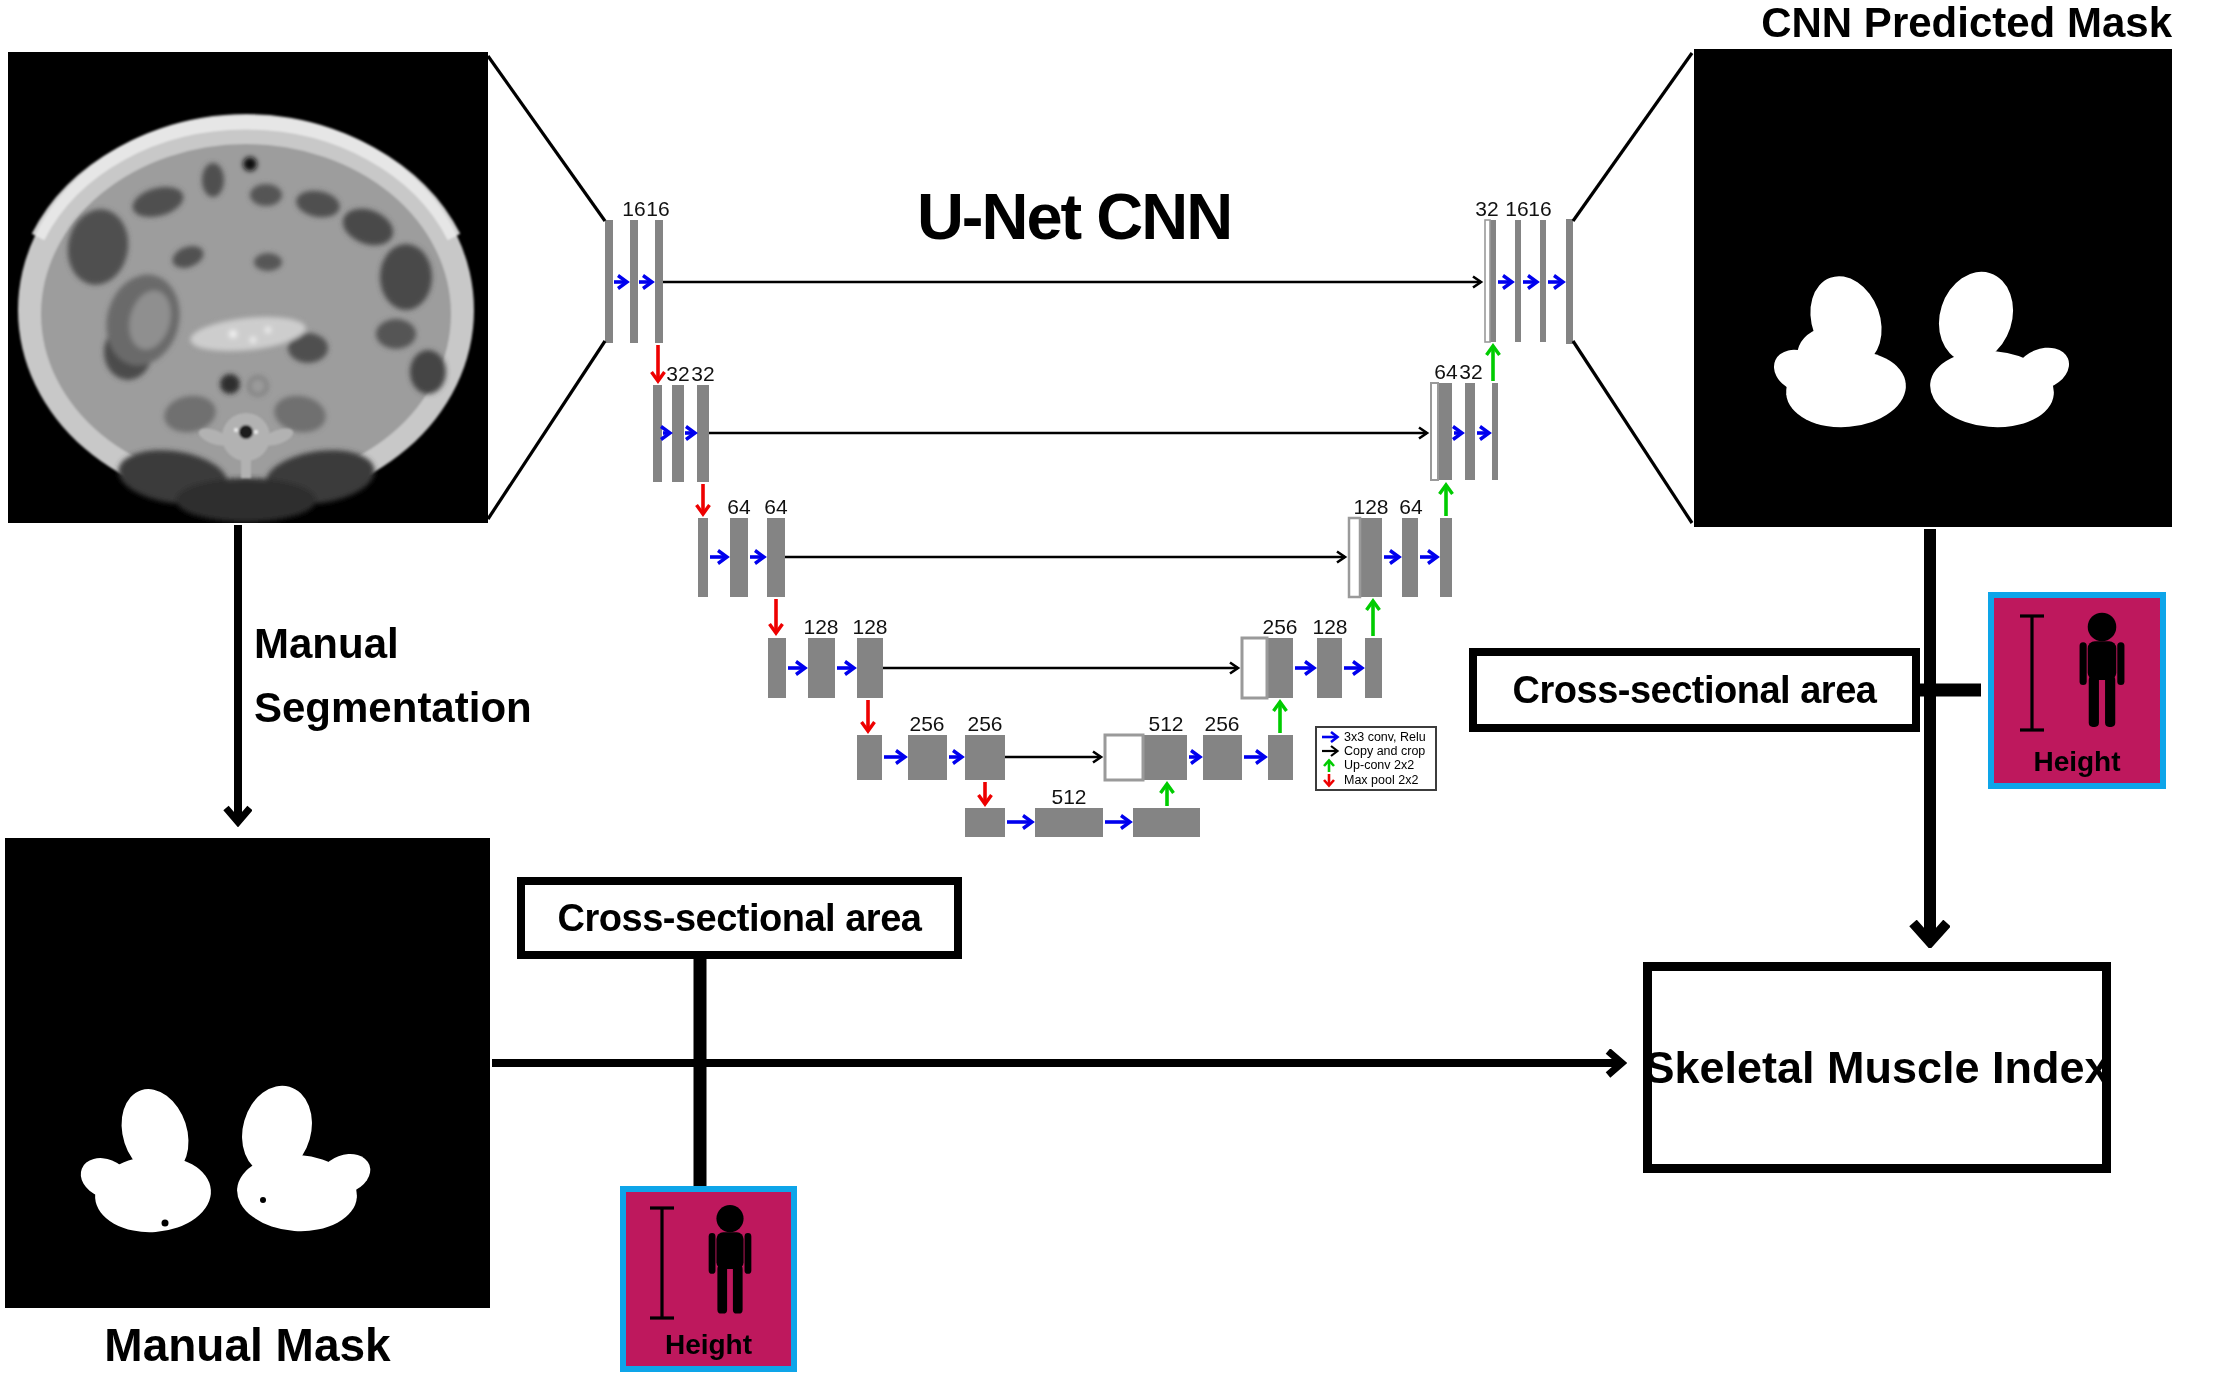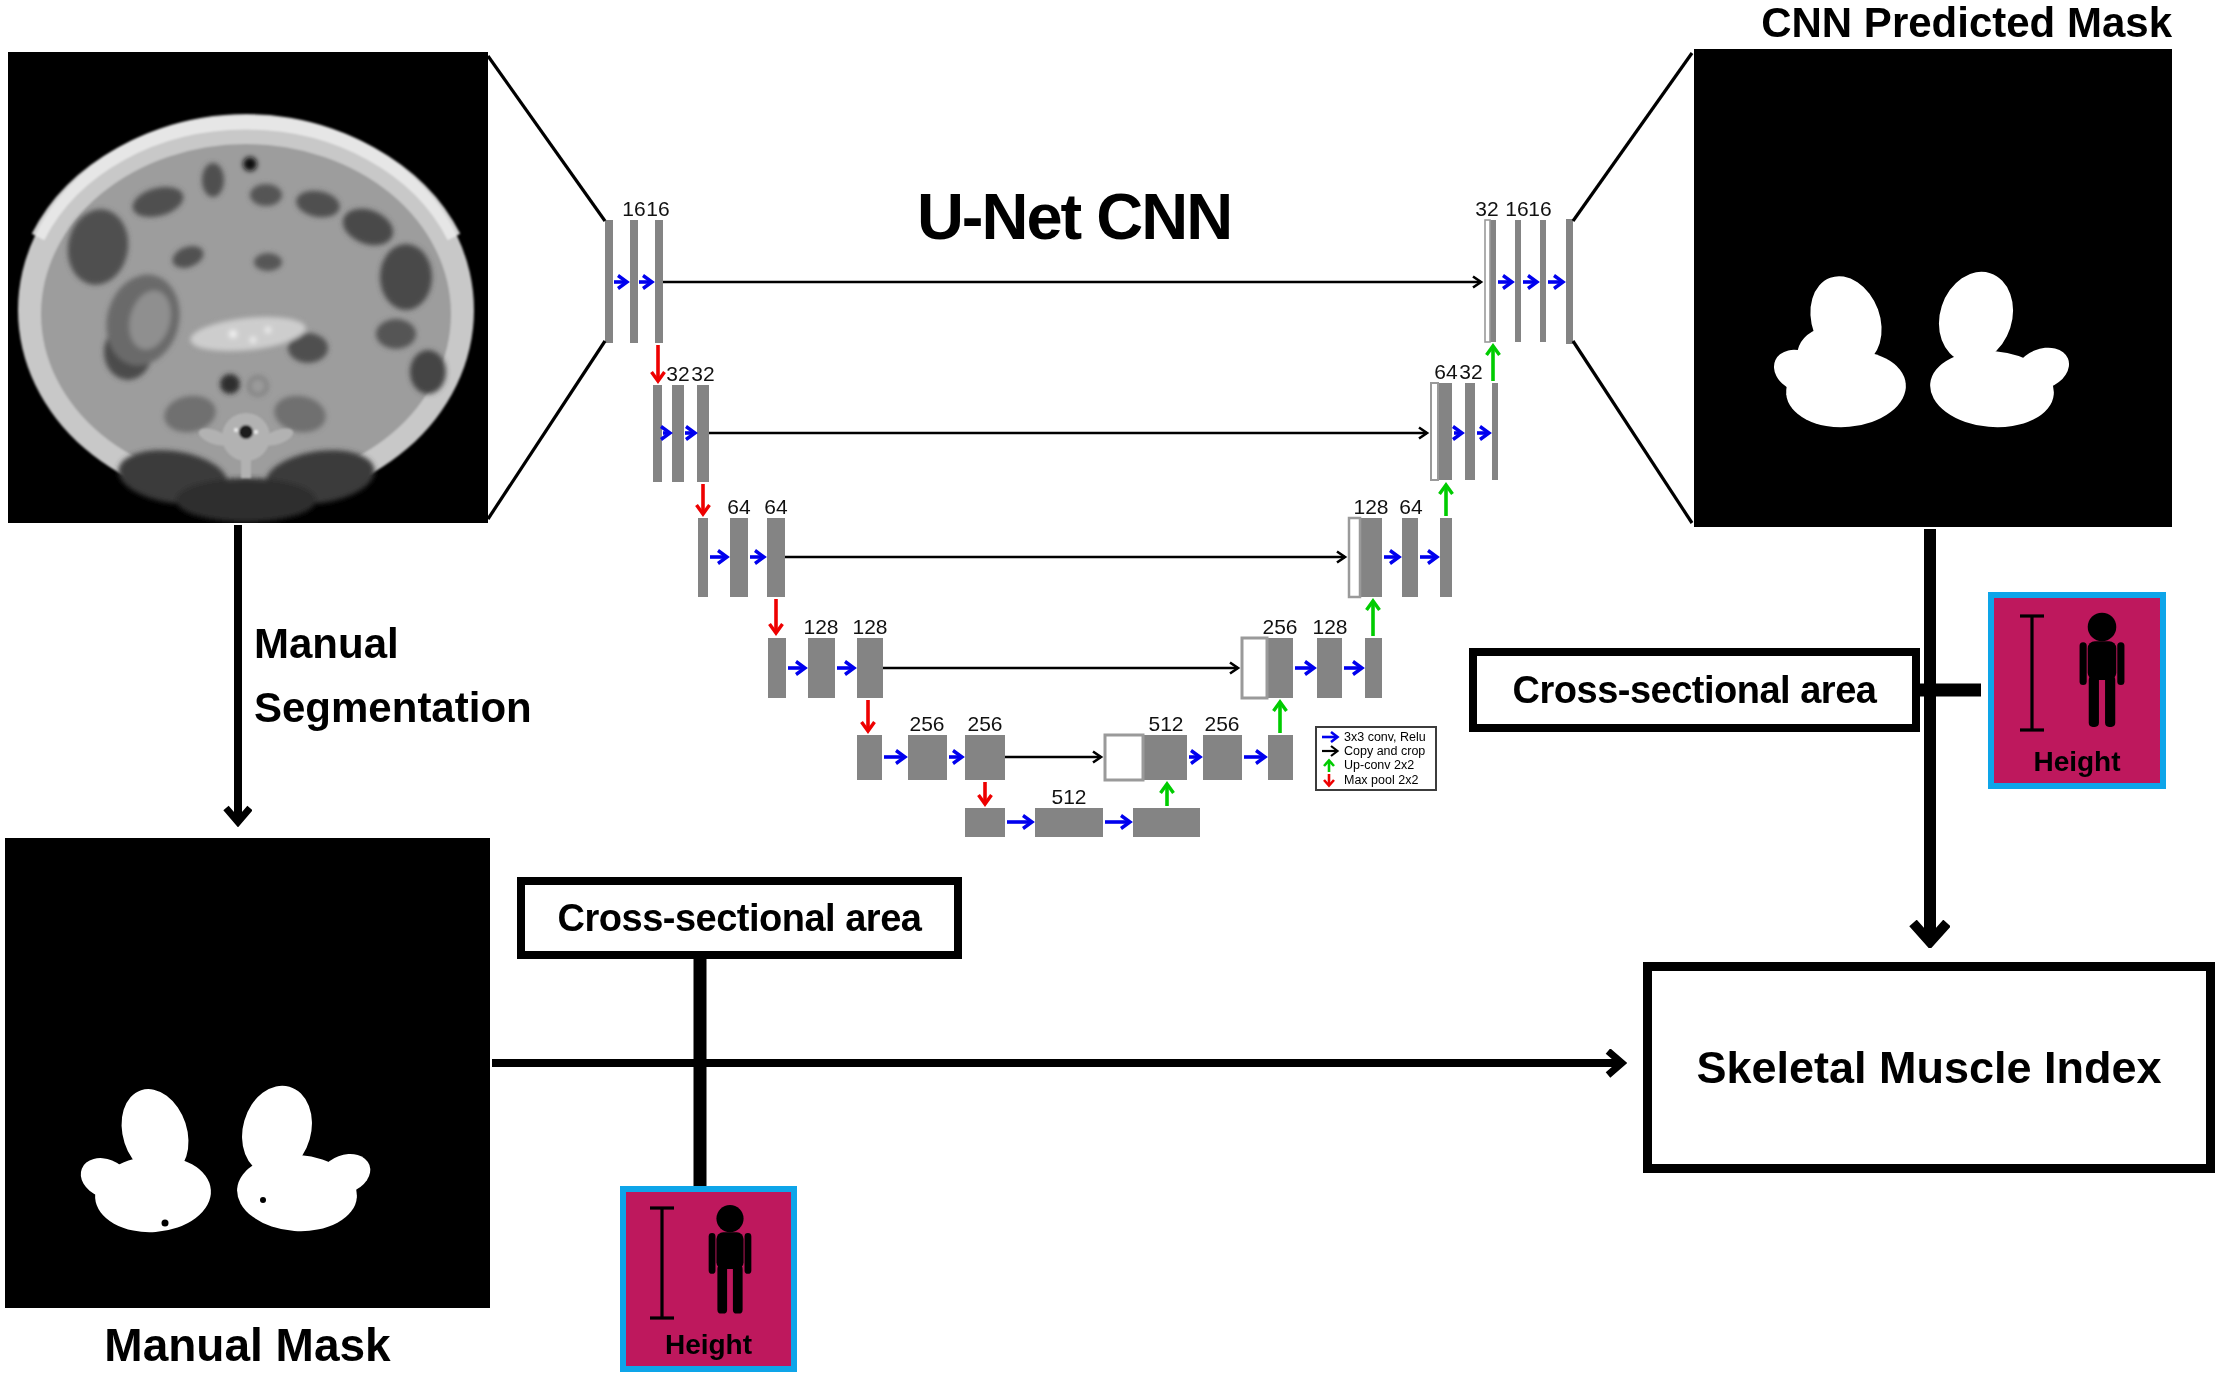--- a/index.html
+++ b/index.html
@@ -247,21 +247,21 @@
   <div id="unet-title" class="title" style="left:824px;top:184px;width:500px;">U-Net CNN</div>
 
   <div id="manual-seg-label">
     <div>Manual</div>
     <div>Segmentation</div>
   </div>
 
   <div id="csa-left" class="boxed" style="left:493px;top:877px;width:445px;height:82px;">Cross-sectional area</div>
   <div id="csa-right" class="boxed" style="left:1445px;top:648px;width:451px;height:84px;">Cross-sectional area</div>
 
-  <div id="smi-box" class="boxed" style="left:1643px;top:962px;width:572px;height:211px;">
+  <div id="smi-box" class="boxed" style="left:1643px;top:962px;width:468px;height:211px;">
     <div>
       <div>Skeletal Muscle Index</div>
     </div>
   </div>
 
   <div class="height-box" style="left:1979px;top:592px;width:178px;height:197px;">
     <svg width="166" height="150">
       <g stroke="#000" stroke-width="3.2">
         <line x1="38" y1="18" x2="38" y2="132"></line>
         <line x1="26" y1="18" x2="50" y2="18"></line>

